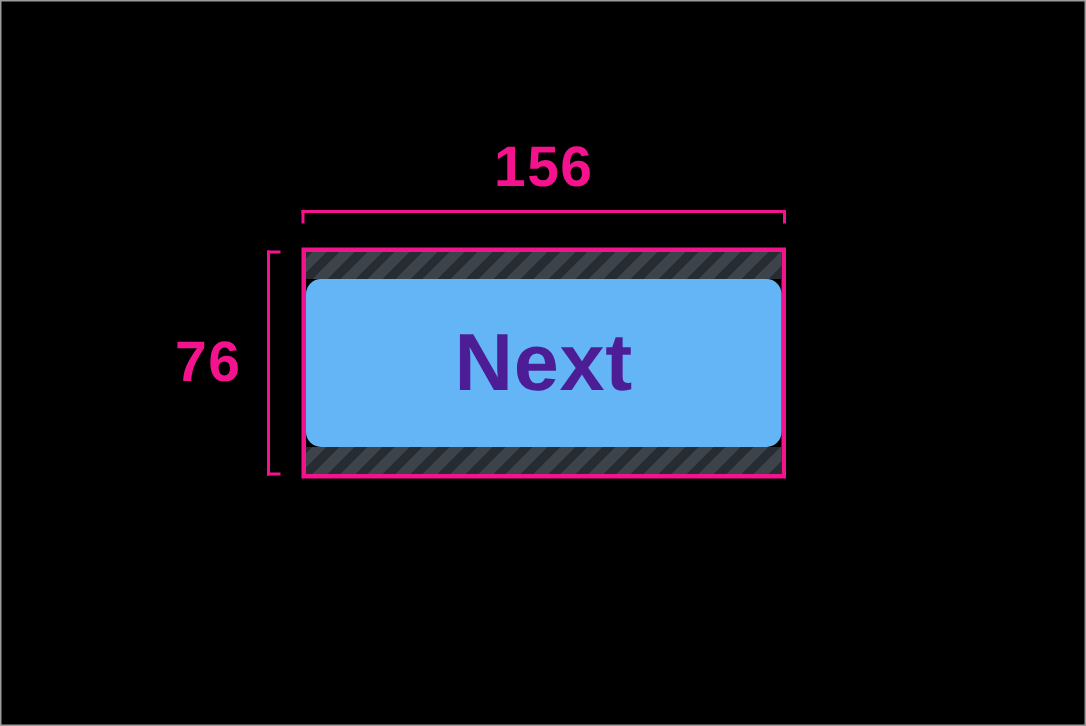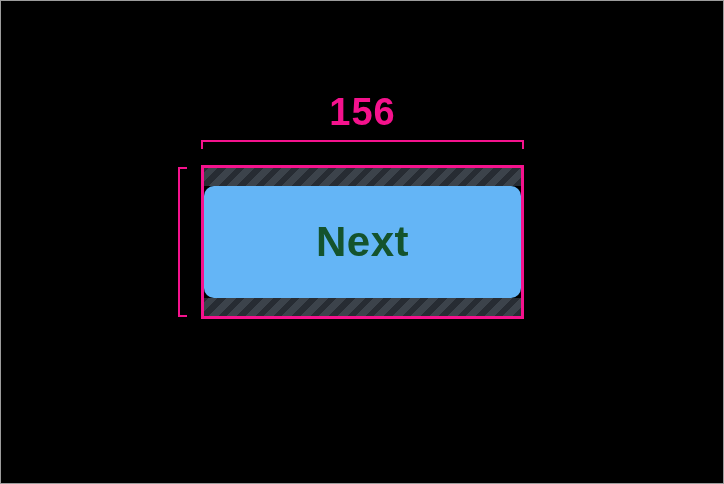--- a/index.html
+++ b/index.html
@@ -97,35 +97,36 @@
     border: none;
     border-radius: 10px;
     display: flex;
     align-items: center;
     justify-content: center;
     cursor: pointer;
     padding: 0;
   }
 
   .next-button .label {
-    color: #14532d;
-    font-size: 42px;
+    color: #4c1d95;
+    font-size: 54px;
     font-weight: 600;
     line-height: 1;
     letter-spacing: 0.5px;
   }
 </style>
 </head>
 <body>
 
 <div class="canvas">
 
   <div class="dim-label width">156</div>
   <div class="bracket-h"></div>
 
+  <div class="dim-label height">76</div>
   <div class="bracket-v"></div>
 
   <div class="widget-box">
 
     <div class="pad-hatch"></div>
 
     <button class="next-button">
       <span class="label">Next</span>
     </button>
 

